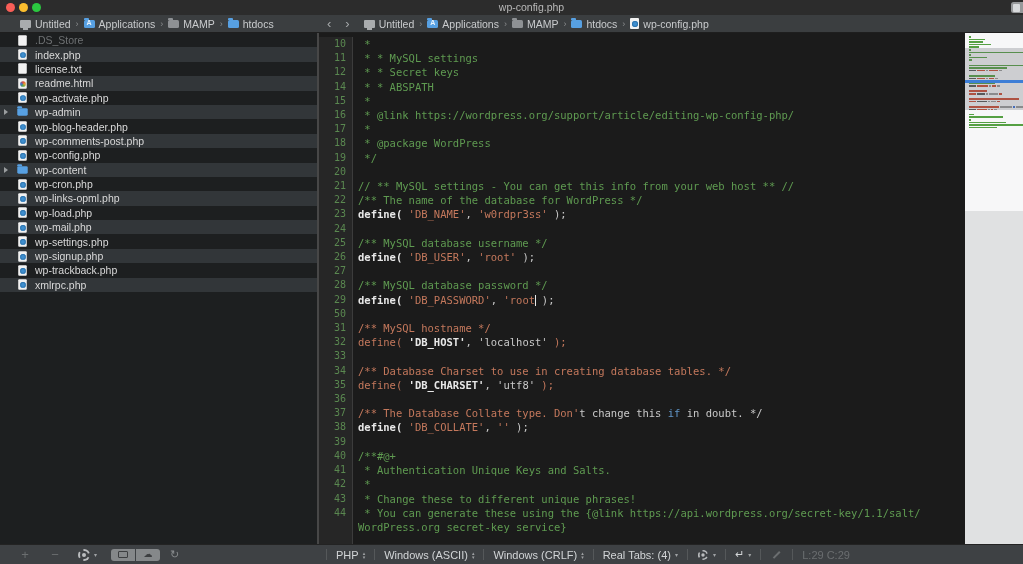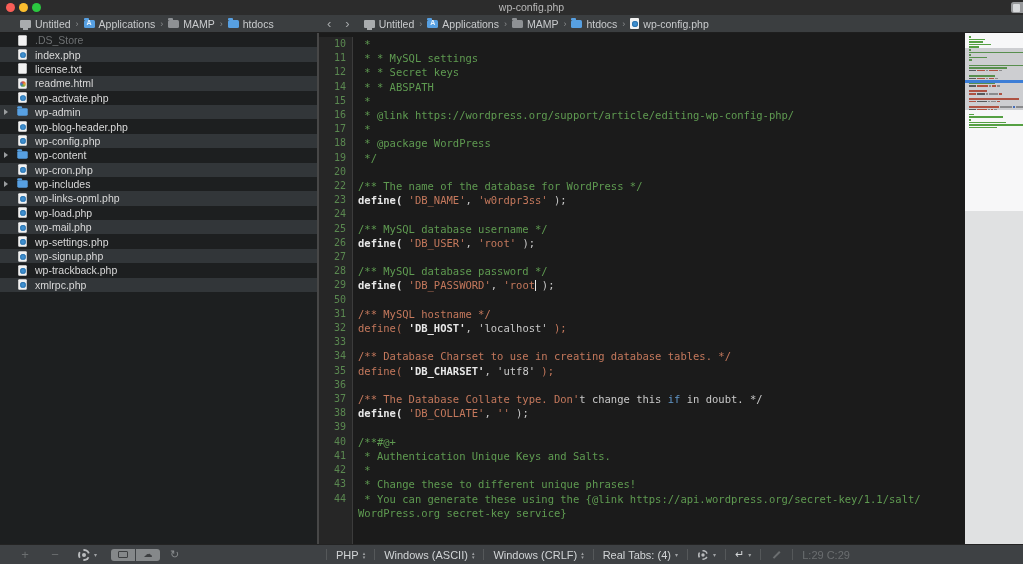--- a/index.html
+++ b/index.html
@@ -222,48 +222,46 @@
         <span class="ficon">
           <span class="icn-page php" style="transform:scale(.95)"></span>
         </span>
         <span class="fname">wp-blog-header.php</span>
       </div>
       <div class="file-row">
         <span class="tri"></span>
         <span class="ficon">
           <span class="icn-page php" style="transform:scale(.95)"></span>
         </span>
+        <span class="fname">wp-comments-post.php</span>
+      </div>
+      <div class="file-row">
+        <span class="tri"></span>
+        <span class="ficon">
+          <span class="icn-page php" style="transform:scale(.95)"></span>
+        </span>
         <span class="fname">wp-config.php</span>
       </div>
       <div class="file-row">
         <span class="tri">
           <span></span>
         </span>
         <span class="ficon">
           <span class="icn-folder" style="transform:scale(.95)"></span>
         </span>
         <span class="fname">wp-content</span>
       </div>
       <div class="file-row">
         <span class="tri"></span>
         <span class="ficon">
           <span class="icn-page php" style="transform:scale(.95)"></span>
         </span>
         <span class="fname">wp-cron.php</span>
       </div>
       <div class="file-row">
-        <span class="tri">
-          <span></span>
-        </span>
-        <span class="ficon">
-          <span class="icn-folder" style="transform:scale(.95)"></span>
-        </span>
-        <span class="fname">wp-includes</span>
-      </div>
-      <div class="file-row">
         <span class="tri"></span>
         <span class="ficon">
           <span class="icn-page php" style="transform:scale(.95)"></span>
         </span>
         <span class="fname">wp-links-opml.php</span>
       </div>
       <div class="file-row">
         <span class="tri"></span>
         <span class="ficon">
           <span class="icn-page php" style="transform:scale(.95)"></span>
@@ -341,20 +339,24 @@
         <div class="ln">18</div>
         <div class="lc"><span class="c"> * @package WordPress</span></div>
       </div>
       <div class="line">
         <div class="ln">19</div>
         <div class="lc"><span class="c"> */</span></div>
       </div>
       <div class="line">
         <div class="ln">20</div>
         <div class="lc"></div>
+      </div>
+      <div class="line">
+        <div class="ln">21</div>
+        <div class="lc"><span class="c">// ** MySQL settings - You can get this info from your web host ** //</span></div>
       </div>
       <div class="line">
         <div class="ln">22</div>
         <div class="lc"><span class="c">/** The name of the database for WordPress */</span></div>
       </div>
       <div class="line">
         <div class="ln">23</div>
         <div class="lc"><span class="d">define( </span><span class="s">'DB_NAME'</span><span class="w">, </span><span class="s">'w0rdpr3ss'</span><span class="w"> );</span></div>
       </div>
       <div class="line">

